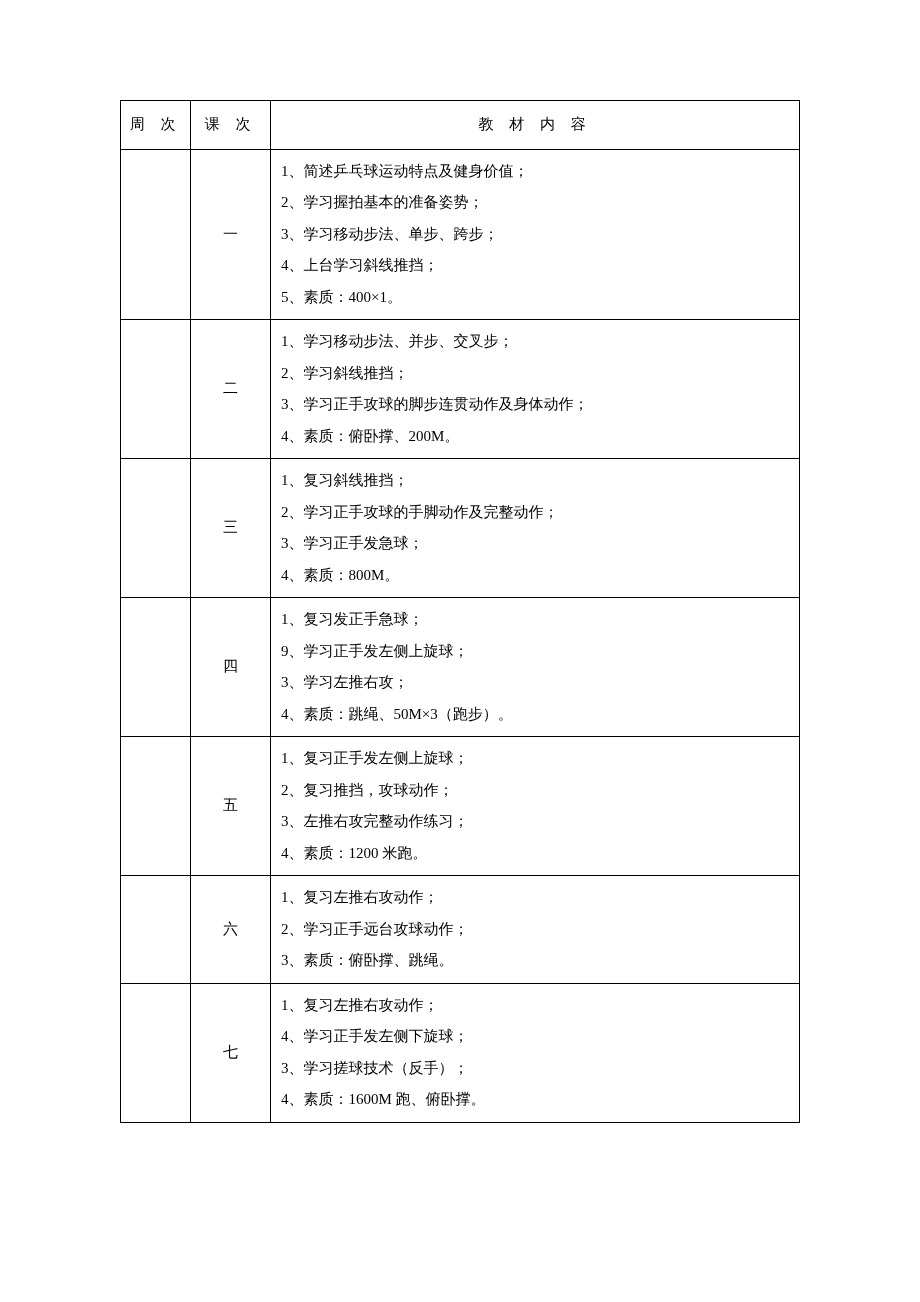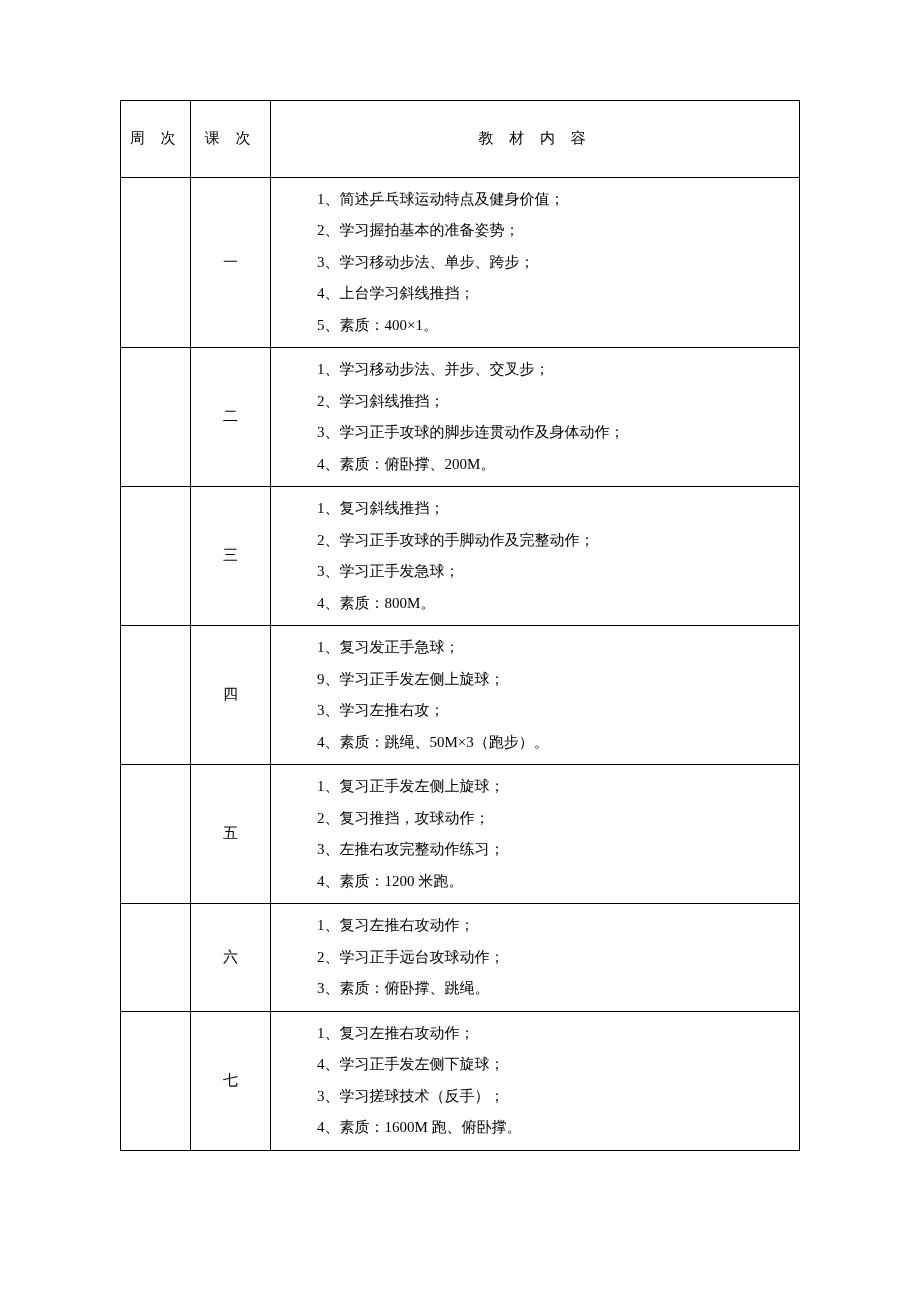--- a/index.html
+++ b/index.html
@@ -28,36 +28,35 @@
       border: 1px solid #000;
       font-size: 15px;
       padding: 6px 8px;
       vertical-align: middle;
       line-height: 2.1;
     }
     th {
       font-weight: normal;
       text-align: center;
       letter-spacing: 6px;
-      padding: 22px 4px;
+      padding: 8px 4px;
       font-family: Liberation Serif, serif;
     }
     col.col-week { width: 70px; }
     col.col-lesson { width: 80px; }
     col.col-content { width: auto; }
     td.col-week, td.col-lesson {
       text-align: center;
     }
     td.col-content {
       text-align: left;
       padding-left: 10px;
     }
     .content-line {
       display: block;
-      margin-left: 36px;
     }
   </style>
 </head>
 <body>
 
 <div class="page">
   <table>
     <colgroup>
       <col class="col-week">
       <col class="col-lesson">

